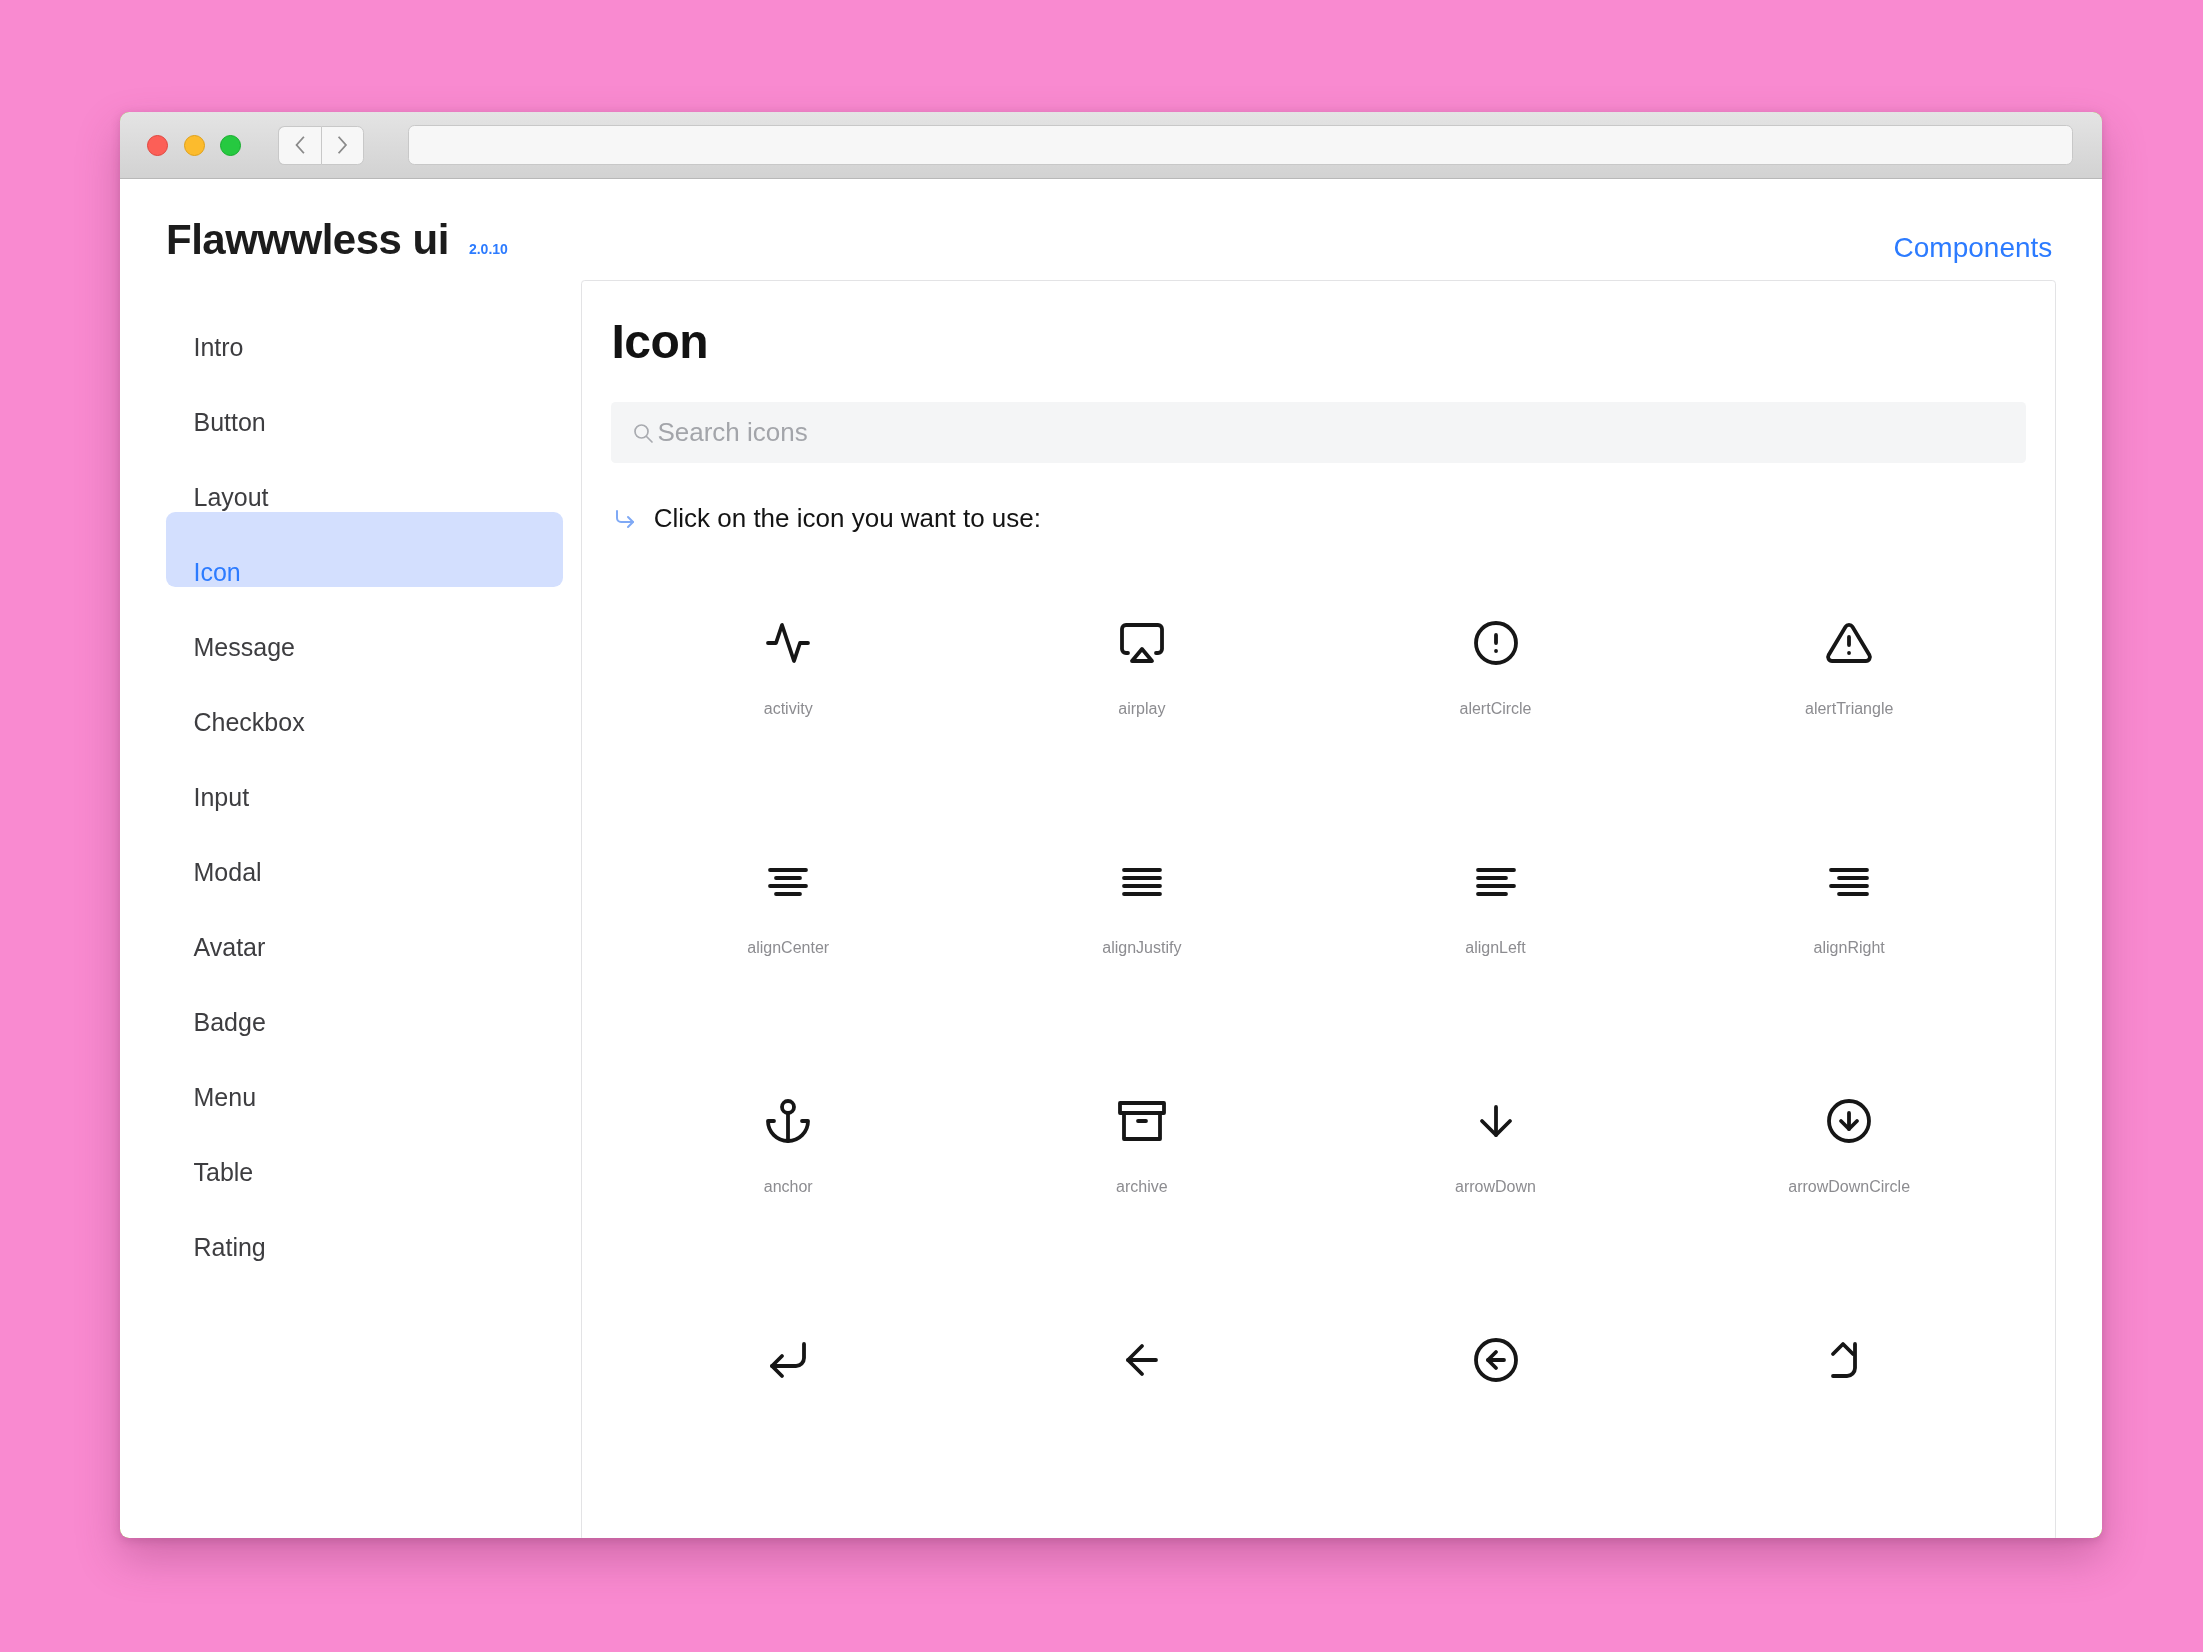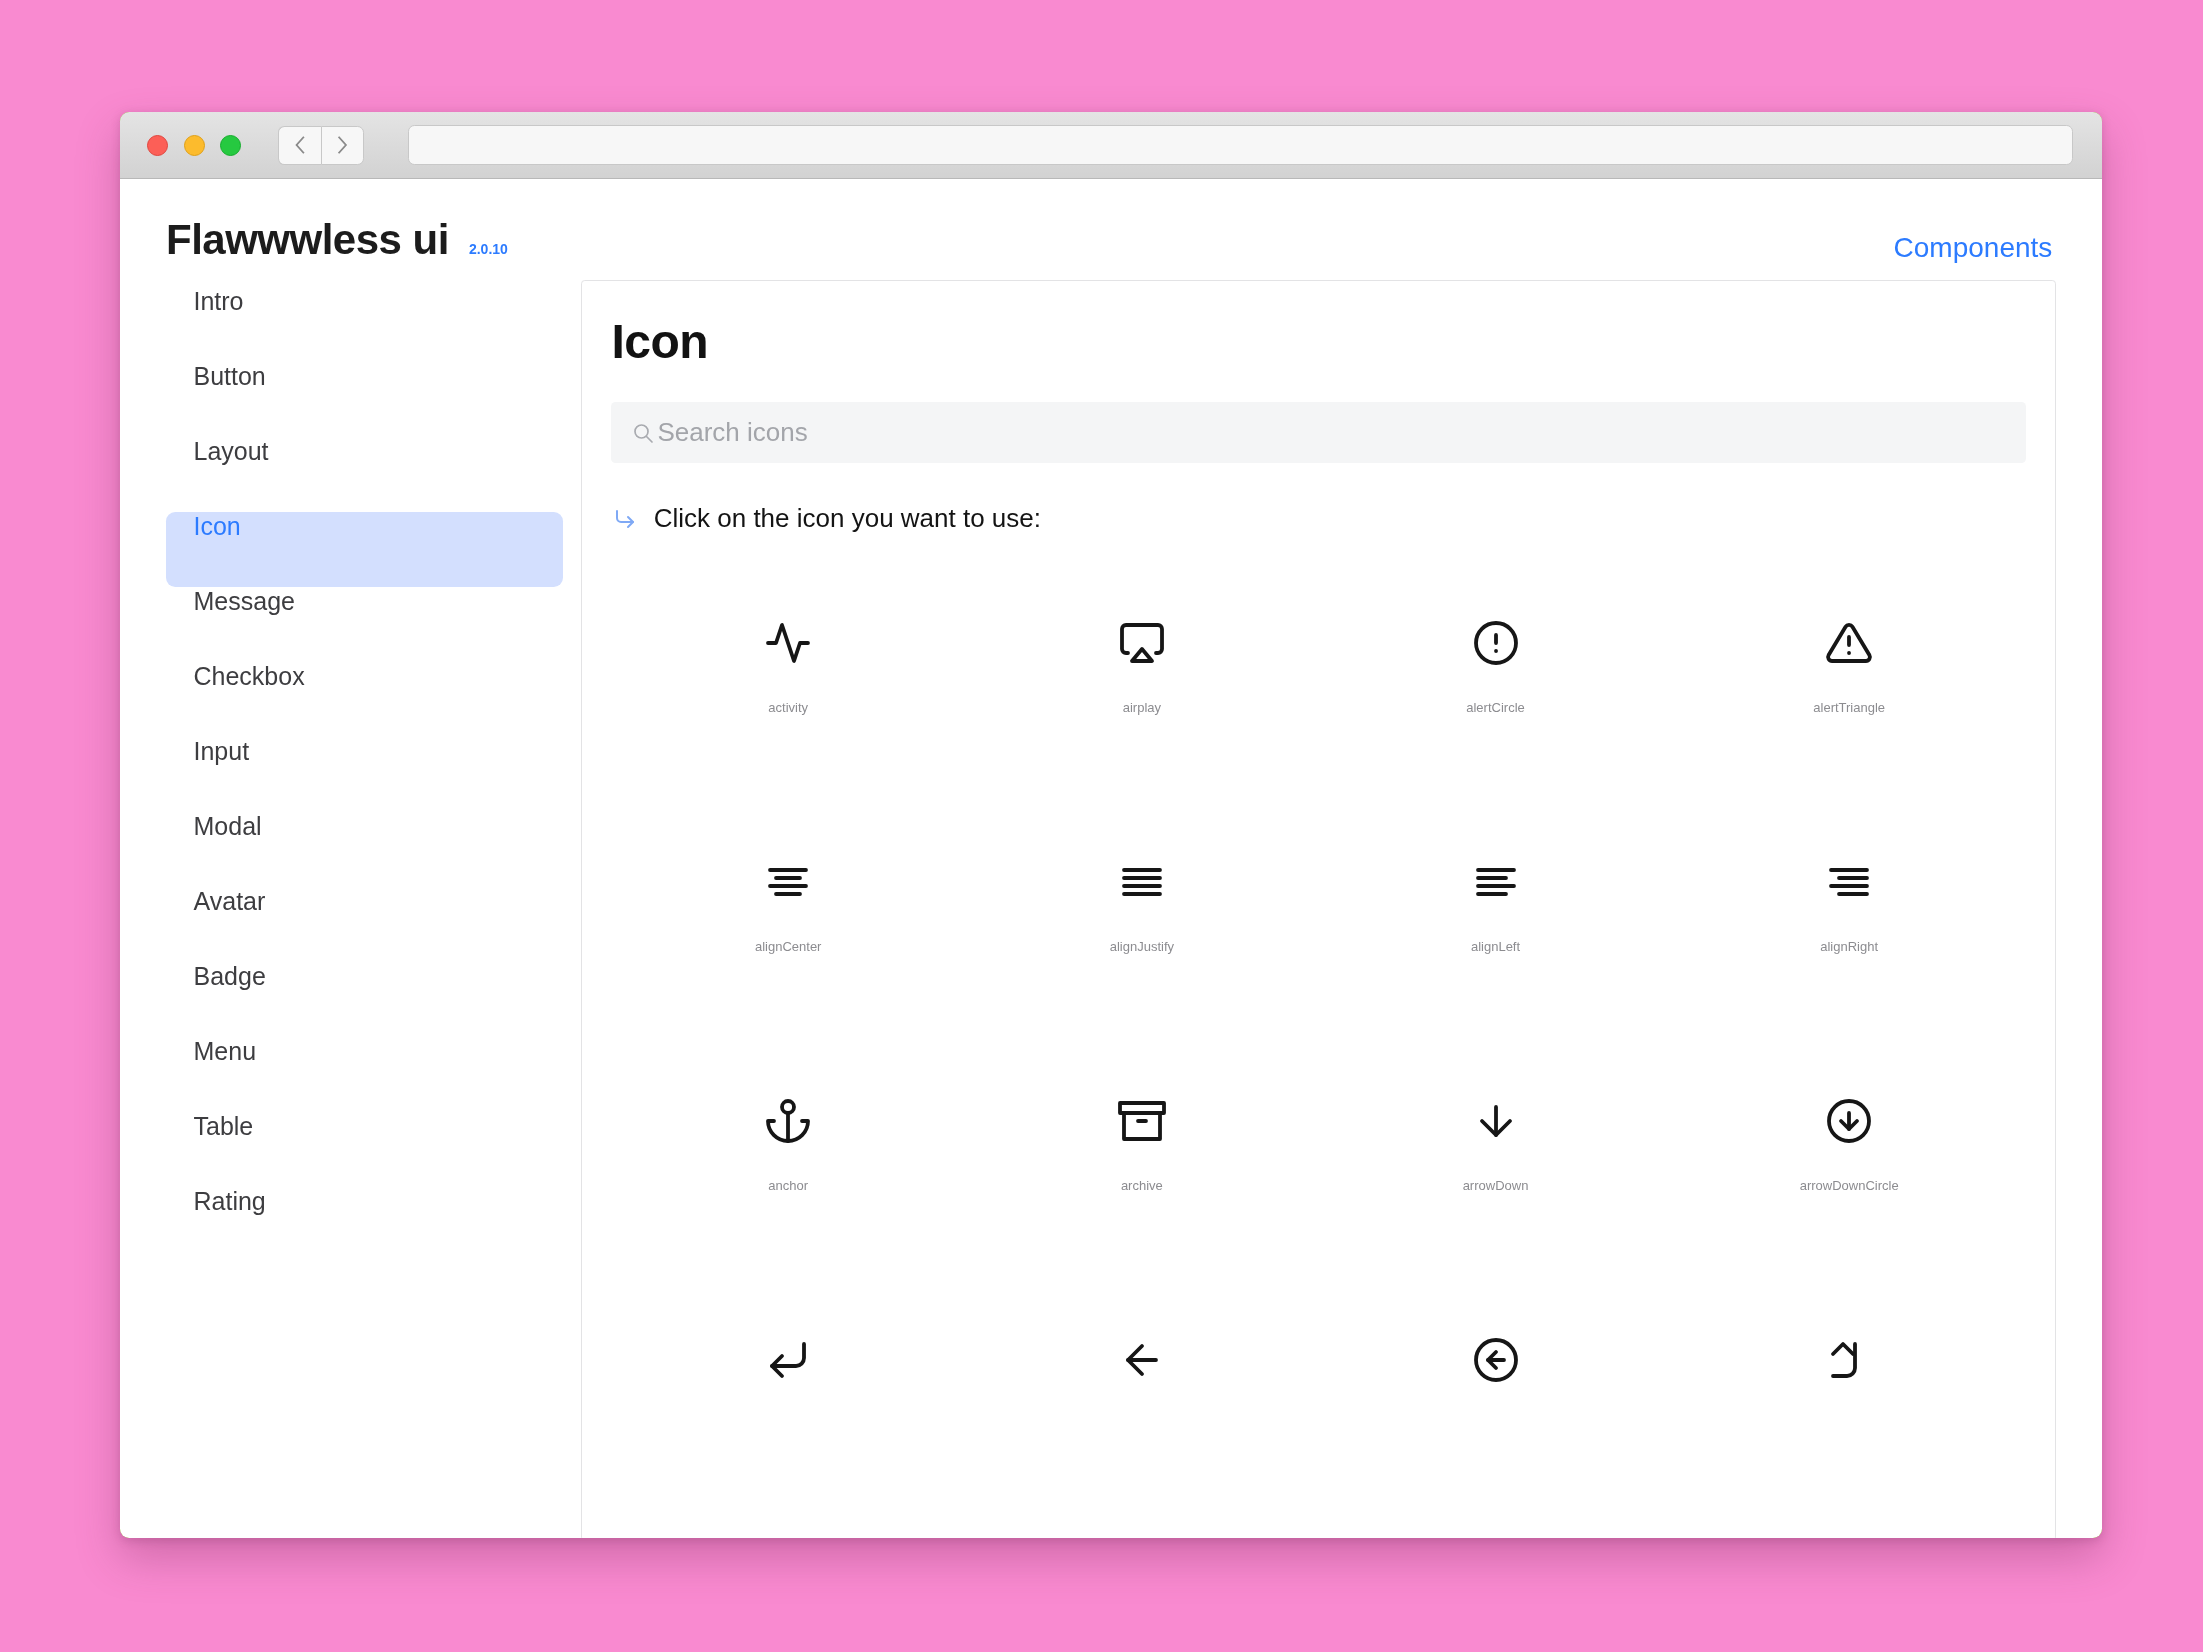--- a/index.html
+++ b/index.html
@@ -117,21 +117,21 @@
 
   
   .sidebar {
     width: 397px;
     flex: 0 0 397px;
     padding-top: 7.3px;
   }
   .nav-item {
     height: 75px;
     display: flex;
-    align-items: flex-start;
+    align-items: flex-end;
     padding-left: 27.5px;
     border-radius: 9.2px;
     font-size: 25px;
     color: #3d3d40;
     cursor: pointer;
   }
   .nav-item.active {
     background: #D3DFFE;
     color: #2C7BFF;
   }
@@ -207,21 +207,21 @@
     width: 48px;
     height: 48px;
     color: #161616;
     display: flex;
     align-items: center;
     justify-content: center;
   }
   .icon-glyph svg { width: 48px; height: 48px; display: block; }
   .icon-label {
     margin-top: 33px;
-    font-size: 13px;
+    font-size: 16px;
     color: #8C8C90;
   }
 </style>
 </head>
 <body>
 
 <div class="browser-window">
 
   <div class="titlebar">
     <div class="traffic-lights">

